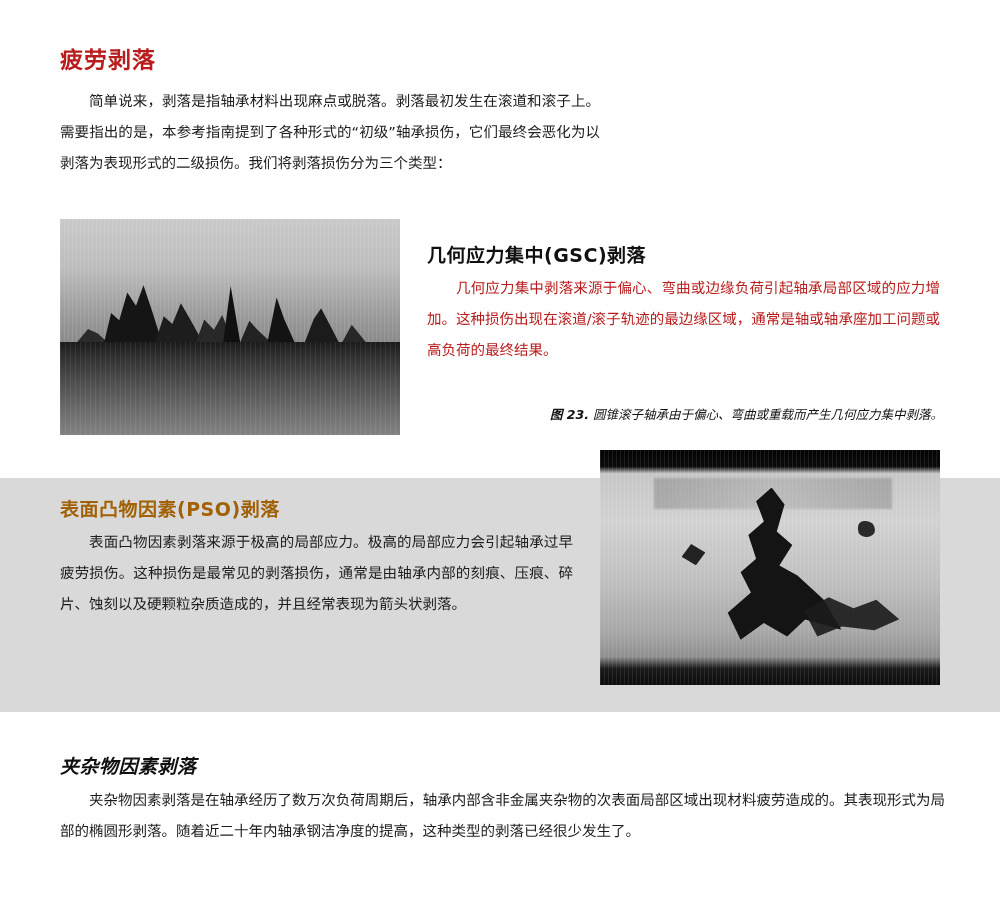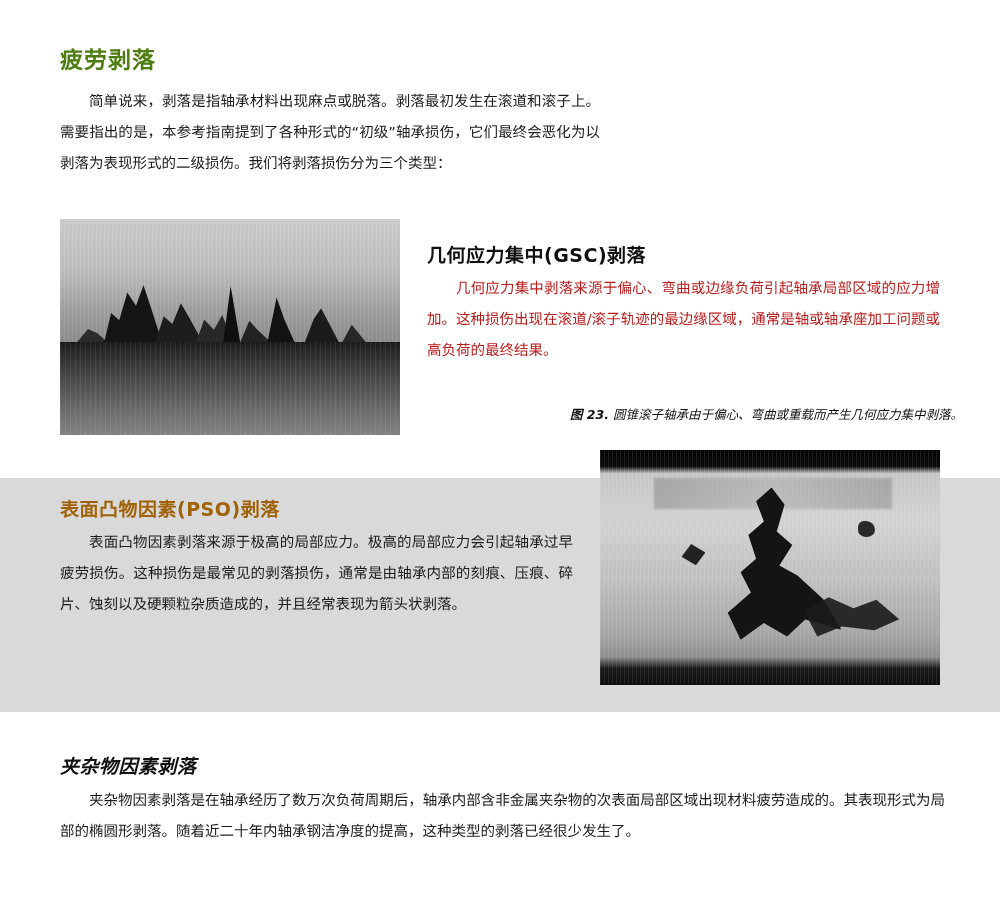--- a/index.html
+++ b/index.html
@@ -29,21 +29,21 @@
     top: 0;
     width: 1000px;
   }
   .intro-title {
     position: absolute;
     left: 60px;
     top: 26px;
     font-size: 23px;
     font-weight: bold;
     letter-spacing: 1px;
-    color: #4d7c0f;
+    color: #b91c1c;
   }
   .intro-body {
     position: absolute;
     left: 60px;
     top: 66px;
     width: 540px;
     font-size: 14.5px;
     line-height: 31px;
     text-align: justify;
     text-indent: 2em;
@@ -77,21 +77,21 @@
     top: 258px;
     width: 513px;
     font-size: 14.5px;
     line-height: 31px;
     text-align: justify;
     text-indent: 2em;
     color: #b91c1c;
   }
   .gsc-caption {
     position: absolute;
-    left: 450px;
+    left: 430px;
     top: 392px;
     width: 513px;
     font-size: 12.5px;
     line-height: 20px;
     font-style: italic;
     color: #111;
     text-align: right;
   }
   .gsc-caption b { font-style: italic; font-weight: bold; }
 

